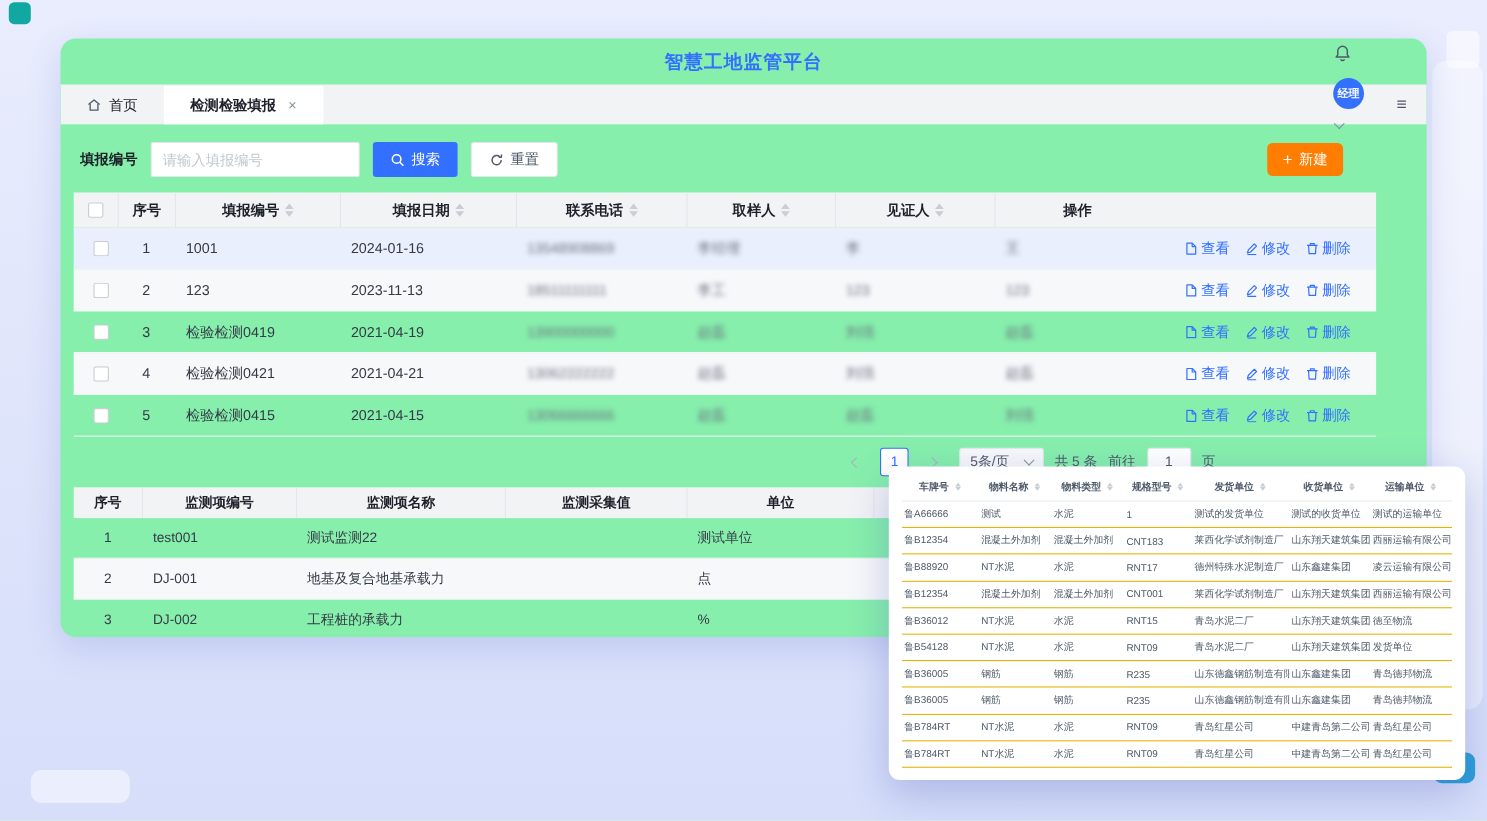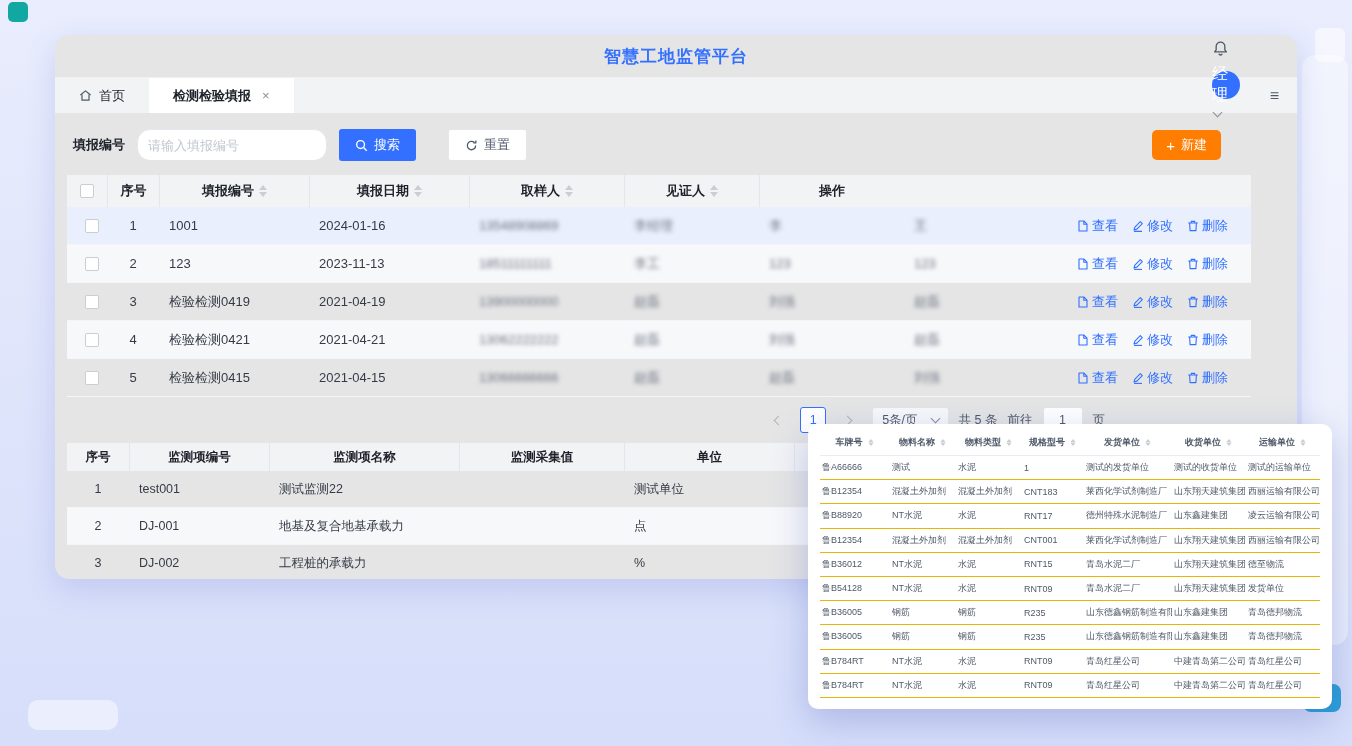--- a/index.html
+++ b/index.html
@@ -16,50 +16,50 @@
   *{margin:0;padding:0;box-sizing:border-box;}
   html,body{width:1352px;height:746px;}
   body{font-family:"Liberation Sans","DejaVu Sans",sans-serif;background:linear-gradient(180deg,#e9edfd 0%,#dde3fa 60%,#d6defa 100%);position:relative;overflow:hidden;}
   .deco{position:absolute;}
   .deco-tl{left:8px;top:2px;width:20px;height:20px;background:#12a8a2;border-radius:5px;}
   .deco-right{left:1302px;top:55px;width:46px;height:590px;background:rgba(255,255,255,.45);border-radius:14px;}
   .deco-tr{left:1315px;top:28px;width:30px;height:34px;background:rgba(255,255,255,.55);border-radius:6px;}
   .deco-bl{left:28px;top:700px;width:90px;height:30px;background:rgba(255,255,255,.5);border-radius:10px;}
   .deco-br{left:1303px;top:684px;width:38px;height:28px;background:#2a9fd8;border-radius:8px;z-index:15;}
 
-  .card{position:absolute;left:55px;top:35px;width:1242px;height:544px;background:#e5e5e5;border-radius:14px;box-shadow:0 10px 30px rgba(88,105,212,.20);overflow:hidden;z-index:2;}
+  .card{position:absolute;left:55px;top:35px;width:1242px;height:544px;background:#86efac;border-radius:14px;box-shadow:0 10px 30px rgba(88,105,212,.20);overflow:hidden;z-index:2;}
 
   
   .app-header{height:42px;display:flex;align-items:center;position:relative;padding:0 18px;}
   .app-title{position:absolute;left:0;right:0;text-align:center;color:var(--primary);font-size:17px;font-weight:700;letter-spacing:1px;}
   .header-right{margin-left:auto;display:flex;align-items:center;gap:14px;z-index:1;flex-direction:column;}
   .project-select{display:flex;align-items:center;height:30px;border:1px solid var(--border);border-radius:3px;font-size:13px;color:var(--txt);padding-left:12px;cursor:pointer;background:#fff;}
   .ps-div{width:1px;height:28px;background:var(--border);margin-left:12px;}
   .chev{width:7px;height:7px;border-right:1.5px solid #86909c;border-bottom:1.5px solid #86909c;transform:rotate(45deg);display:inline-block;}
   .chev-box{width:26px;display:flex;justify-content:center;align-items:center;padding-bottom:3px;}
-  .avatar{width:28px;height:28px;border-radius:50%;background:var(--primary);color:#fff;font-size:16px;display:flex;align-items:center;justify-content:center;font-weight:400;margin-left:12px;}
+  .avatar{width:28px;height:28px;border-radius:50%;background:var(--primary);color:#fff;font-size:10px;display:flex;align-items:center;justify-content:center;font-weight:700;margin-left:12px;}
   .user-chev{margin-left:-6px;}
 
   
   .tabbar{height:36px;background:var(--head-bg);display:flex;align-items:stretch;border-top:1px solid #eef0f4;}
   .tab{display:flex;align-items:center;gap:7px;padding:0 24px;font-size:13px;color:var(--txt);cursor:pointer;}
   .tab.active{background:#fff;font-weight:700;}
   .tab .close{color:#86909c;font-weight:400;font-size:13px;margin-left:4px;}
   .menu-icon{margin-left:auto;align-self:center;padding-right:18px;font-size:16px;color:var(--txt2);cursor:pointer;}
 
   .content{padding:14px 12px 0 12px;}
 
   
   .toolbar{display:flex;align-items:center;gap:12px;padding:2px 6px 0;}
   .toolbar label{font-size:13px;font-weight:700;color:var(--txt);}
-  .search-input{width:190px;height:32px;border:1px solid var(--border);border-radius:13px;padding:0 10px;font-size:13px;color:var(--txt);outline:none;}
+  .search-input{width:190px;height:32px;border:1px solid var(--border);border-radius:2px;padding:0 10px;font-size:13px;color:var(--txt);outline:none;}
   .search-input::placeholder{color:#c2c7d0;}
   .btn{height:32px;border-radius:3px;font-size:13px;display:inline-flex;align-items:center;gap:6px;padding:0 16px;border:none;cursor:pointer;}
   .btn-primary{background:var(--primary);color:#fff;}
-  .btn-plain{background:#fff;border:1px solid var(--border);color:var(--txt2);margin-left:20px;}
+  .btn-plain{background:#fff;border:1px solid var(--border);color:var(--txt2);}
   .btn-orange{margin-left:auto;margin-right:58px;background:var(--orange);color:#fff;height:30px;border-radius:5px;padding:0 14px;gap:6px;}
   .btn-orange .plus{font-size:15px;line-height:1;}
 
   
   .thead{display:grid;background:var(--head-bg);}
   .th{font-weight:700;font-size:13px;color:var(--txt);display:flex;align-items:center;justify-content:center;gap:5px;height:32px;border-left:1px solid var(--border);cursor:pointer;}
   .th:first-child{border-left:none;}
   .tbody .tr{display:grid;align-items:center;border-bottom:1px solid #f4f5f7;}
   .tbody .tr:nth-child(even){background:#f7f8fa;}
   .tbody .tr.selected{background:#e9effd;}
@@ -194,20 +194,27 @@
             </span>
         </div>
           <div class="th">
           <span>填报日期</span>
           <span class="sort-caret">
               <i class="up"></i>
               <i class="down"></i>
             </span>
         </div>
           <div class="th">
+          <span>联系电话</span>
+          <span class="sort-caret">
+              <i class="up"></i>
+              <i class="down"></i>
+            </span>
+        </div>
+          <div class="th">
           <span>取样人</span>
           <span class="sort-caret">
               <i class="up"></i>
               <i class="down"></i>
             </span>
         </div>
           <div class="th">
           <span>见证人</span>
           <span class="sort-caret">
               <i class="up"></i>

